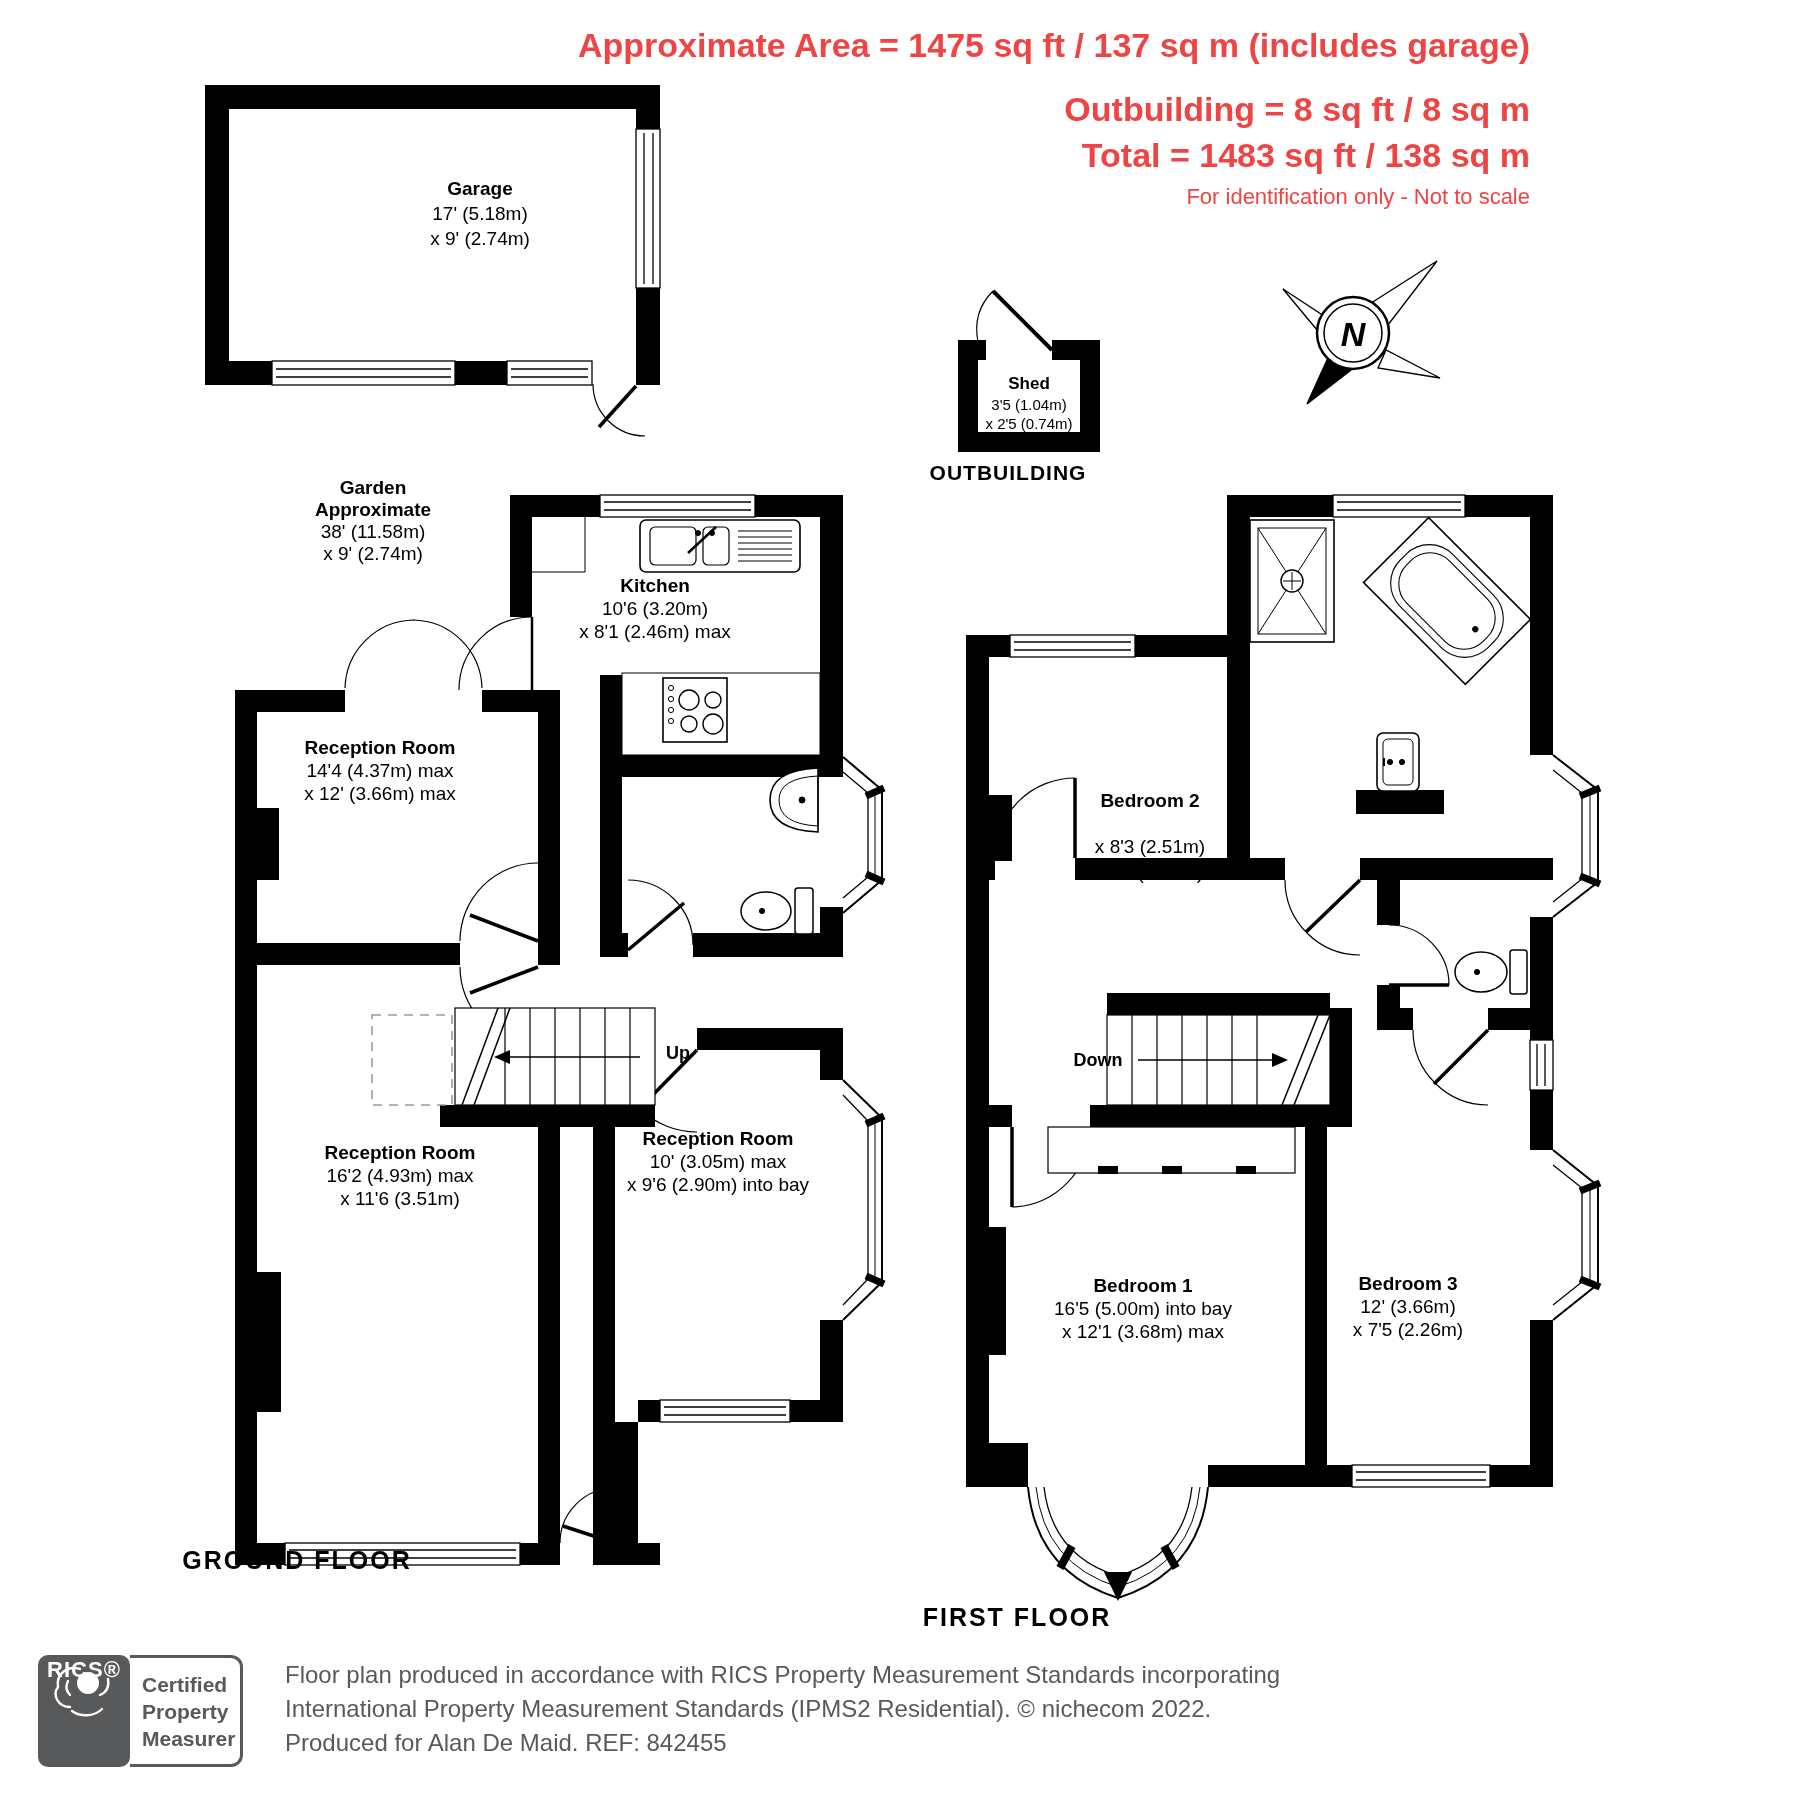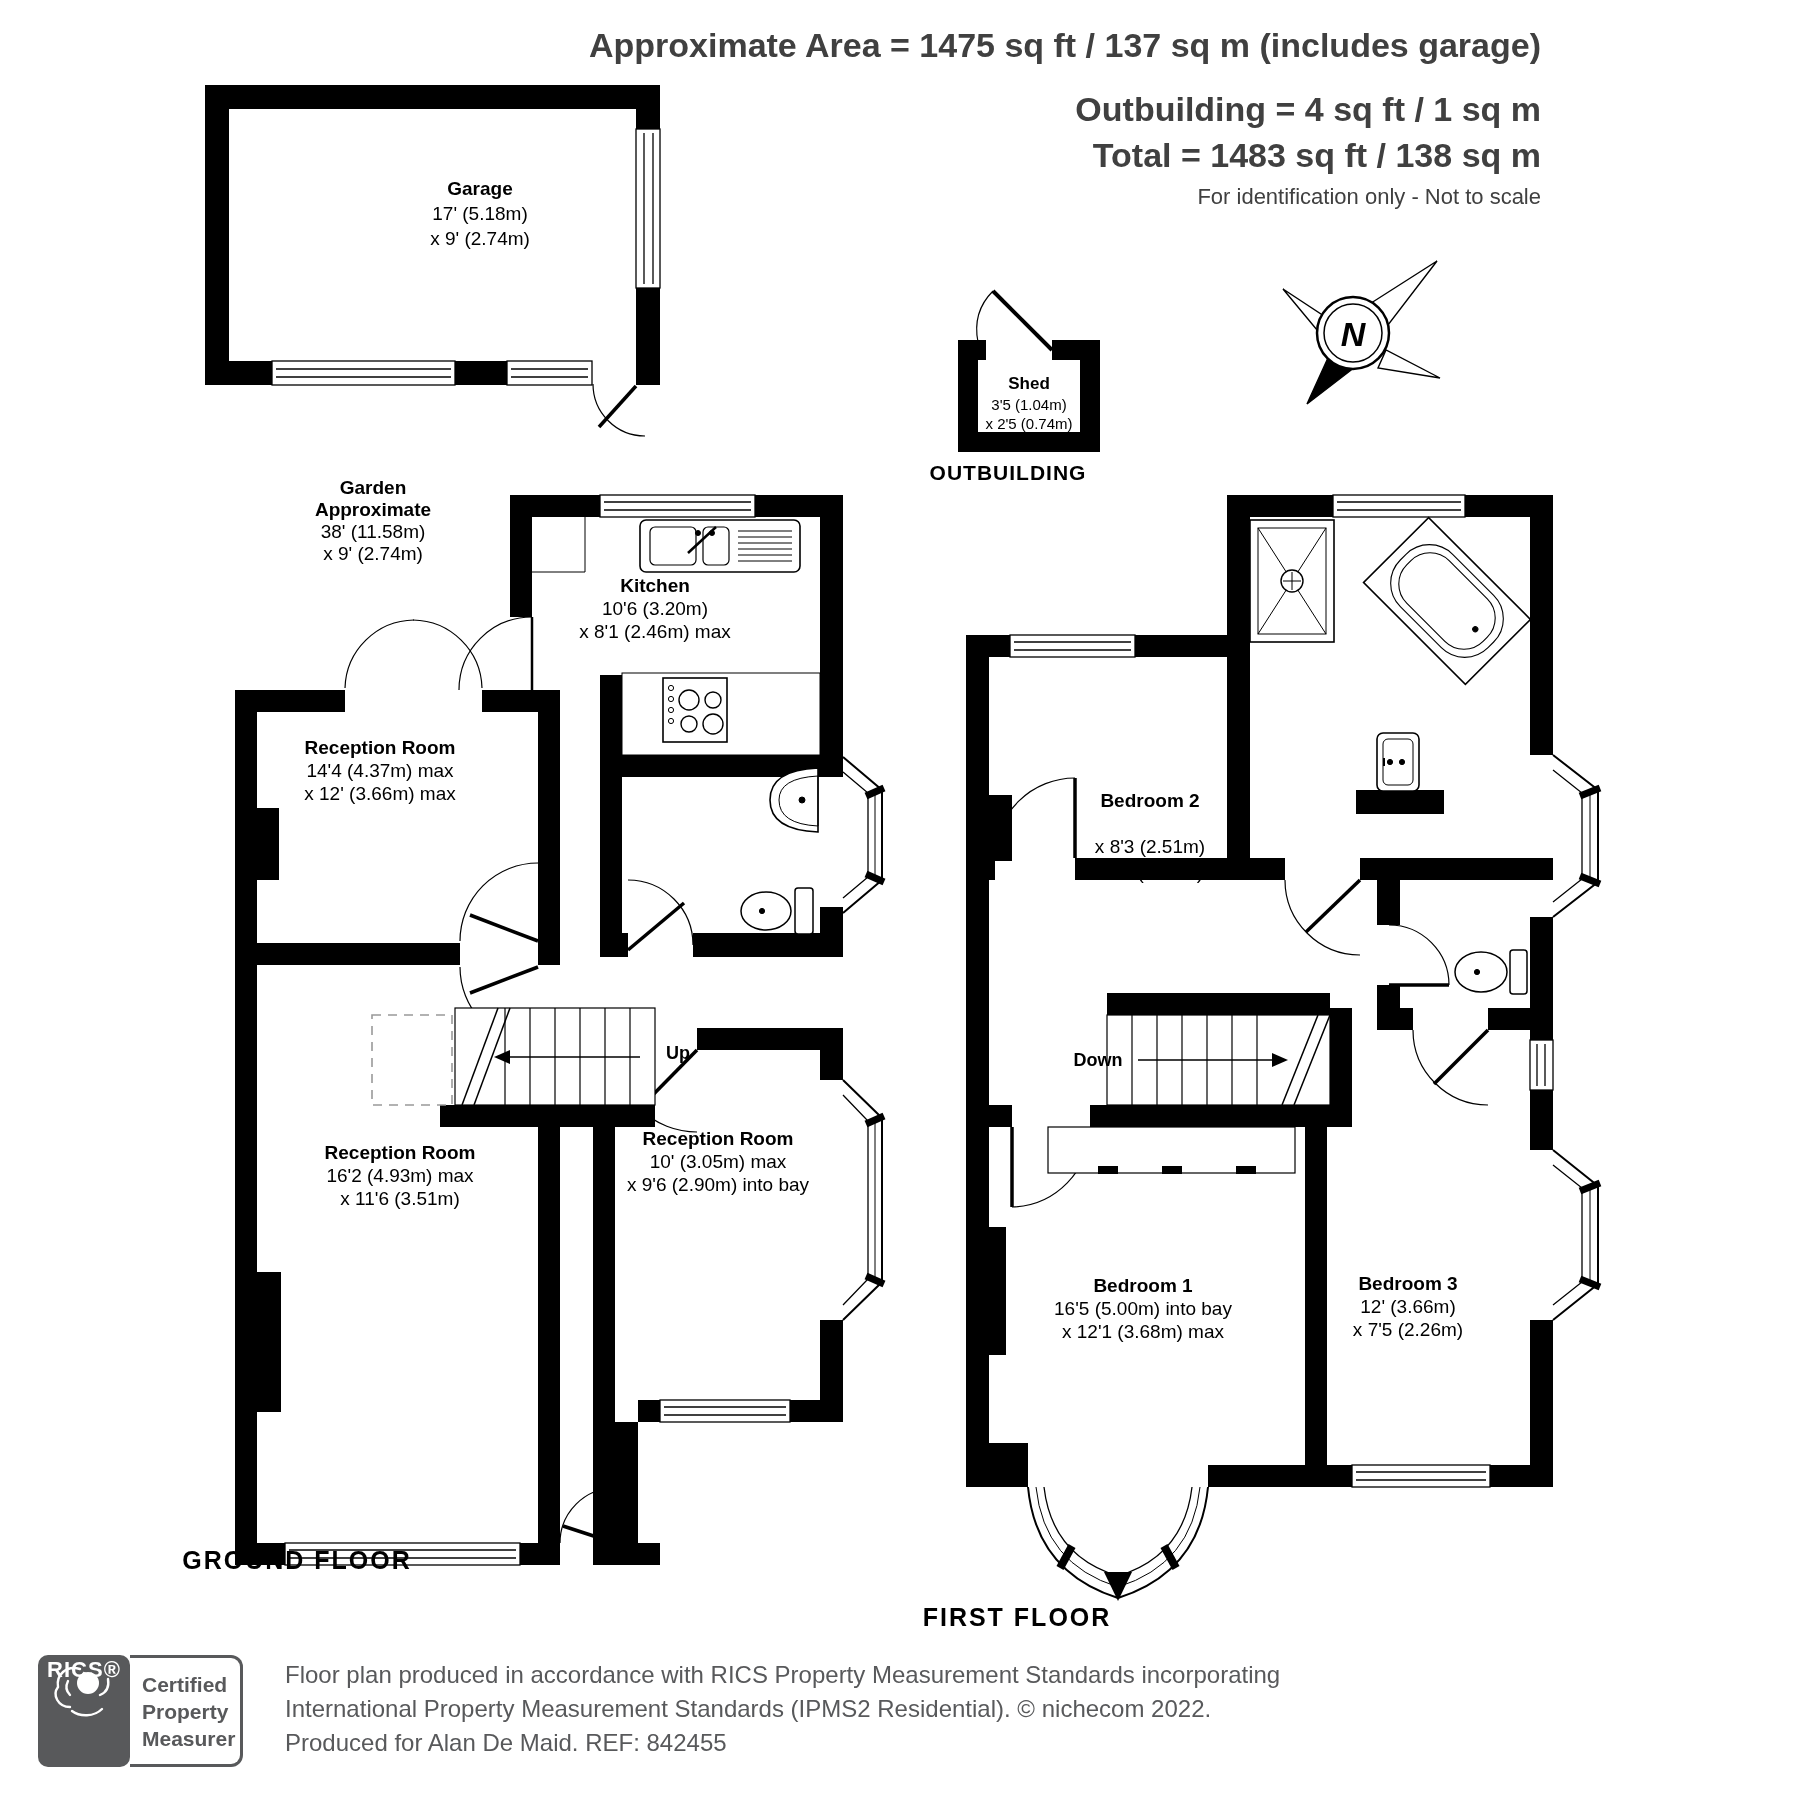--- a/index.html
+++ b/index.html
@@ -2,21 +2,21 @@
 <html><head>
 <meta charset="utf-8">
 <style>
   html,body{margin:0;padding:0;background:#fff;}
   #page{position:relative;width:1800px;height:1800px;background:#fff;overflow:hidden;
         font-family:"Liberation Sans",sans-serif;}
   svg{position:absolute;left:0;top:0;}
   .lbl{position:absolute;transform:translate(-50%,-50%);white-space:nowrap;text-align:center;
        font-size:19px;color:#000;line-height:1;}
   .b{font-weight:bold;}
-  .hdr{position:absolute;right:259px;text-align:center;white-space:nowrap;color:#404040;
+  .hdr{position:absolute;right:270px;text-align:center;white-space:nowrap;color:#ef4444;
        font-size:34px;}
   .hdr.small{font-size:22px;}
   .floorlbl{font-size:25px;font-weight:bold;letter-spacing:2px;}
   .stairlbl{font-size:18px;font-weight:bold;}
   .shedname{font-size:17px;font-weight:bold;}
   .sheddim{font-size:15px;}
   .outb{font-size:21px;font-weight:bold;letter-spacing:1px;}
   .footer-line{position:absolute;left:285px;color:#58595b;font-size:24px;white-space:nowrap;}
   #badge-dark{position:absolute;left:38px;top:1655px;width:92px;height:112px;background:#58595b;
               border-radius:10px;text-align:center;}
@@ -371,21 +371,21 @@
     <polygon points="1437,261 1368,305 1388,325" stroke-width="1.4"></polygon>
     <polygon points="1283,289 1330,320 1322,336" stroke-width="1.4"></polygon>
     <polygon points="1440,378 1386,350 1378,368" stroke-width="1.4"></polygon>
     <polygon points="1307,404 1332,349 1355,367" fill="#000" stroke-width="1.4"></polygon>
     <circle cx="1353" cy="333" r="36" stroke-width="2.5" fill="#fff"></circle>
     <circle cx="1353" cy="333" r="29" stroke-width="1.5" fill="#fff"></circle>
   </g>
 </svg>
 
 <div class="hdr b" style="top:26px;">Approximate Area = 1475 sq ft / 137 sq m (includes garage)</div>
-<div class="hdr b" style="top:90px;">Outbuilding = 4 sq ft / 1 sq m</div>
+<div class="hdr b" style="top:90px;">Outbuilding = 8 sq ft / 8 sq m</div>
 <div class="hdr b" style="top:136px;">Total = 1483 sq ft / 138 sq m</div>
 <div class="hdr small" style="top:184px;">For identification only - Not to scale</div>
 
 <div class="lbl b" style="left:1353px;top:334px;font-size:34px;font-style:italic;">N</div>
 
 <div class="lbl b" style="left:480px;top:188px;text-align:center;">Garage</div>
 <div class="lbl" style="left:480px;top:213px;">17' (5.18m)</div>
 <div class="lbl" style="left:480px;top:238px;">x 9' (2.74m)</div>
 
 <div class="lbl b" style="left:373px;top:487px;">Garden</div>

